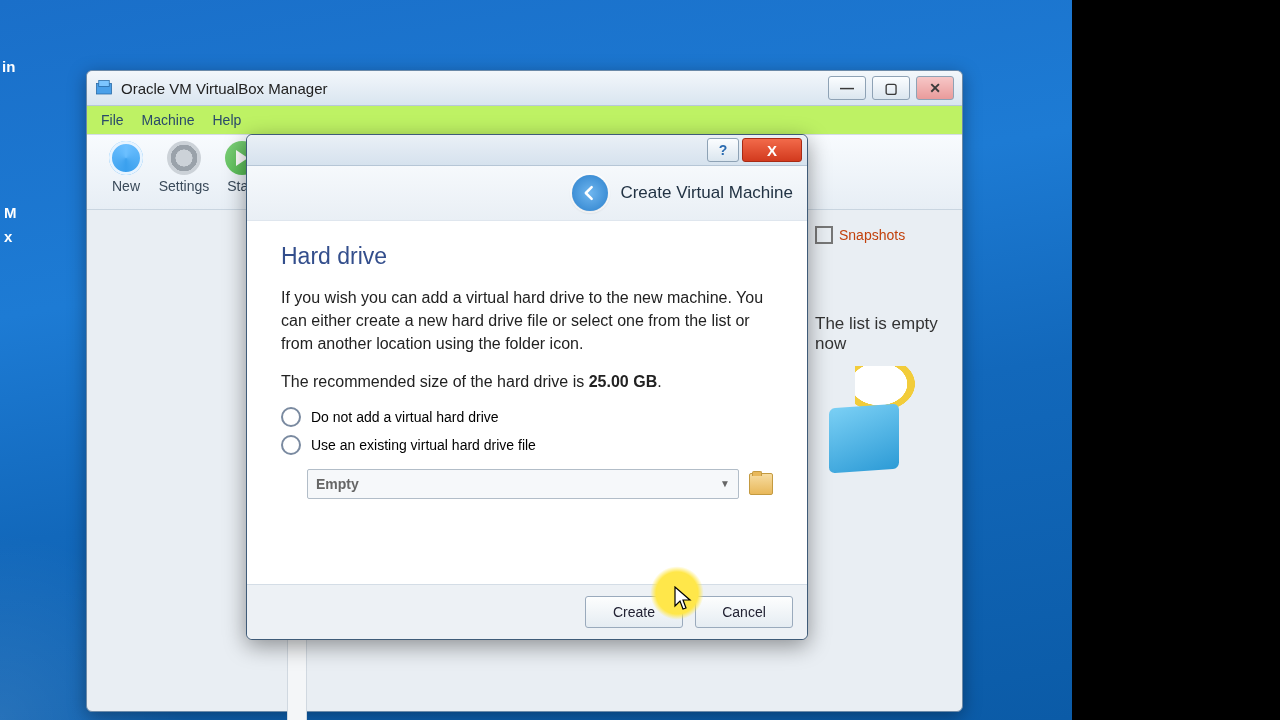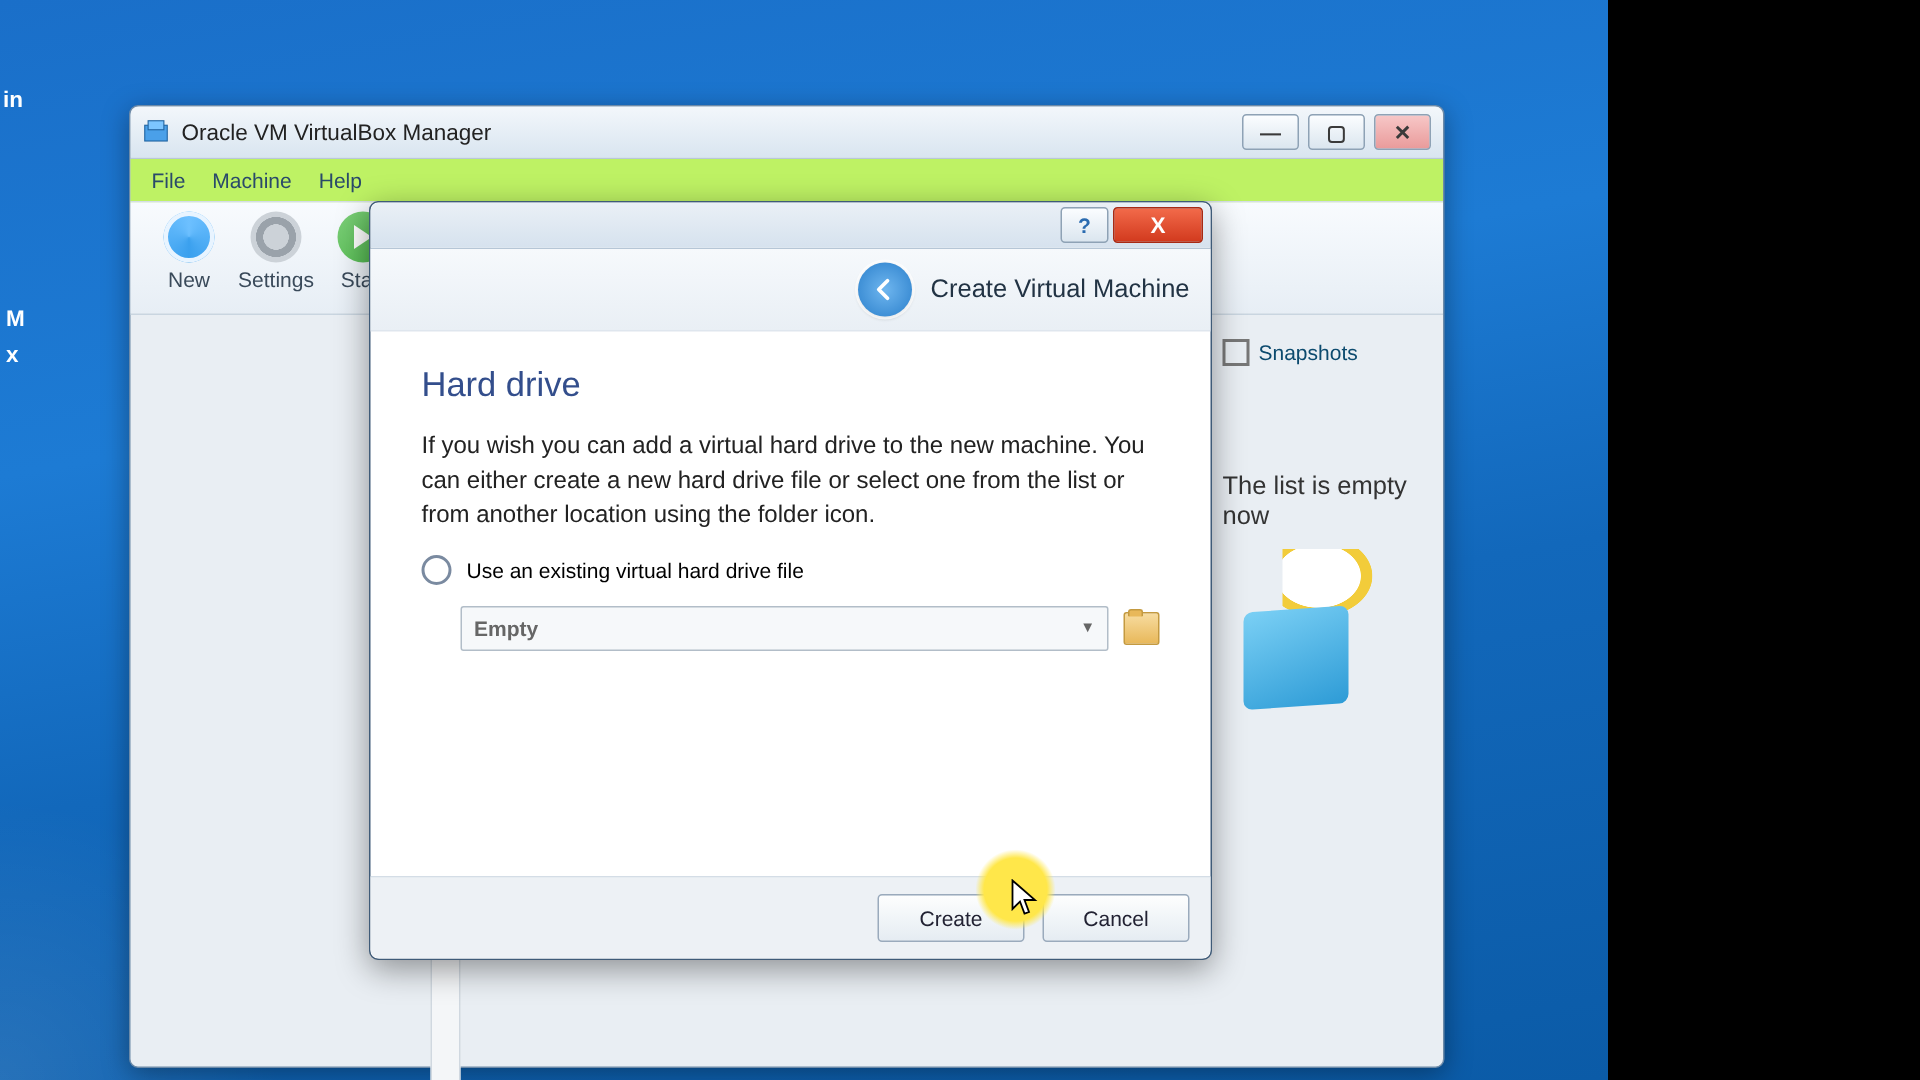--- a/index.html
+++ b/index.html
@@ -30,21 +30,21 @@
     background:#bef264;border-bottom:1px solid #d4dde6;color:#2a4a6a;}
   .toolbar{height:68px;display:flex;align-items:flex-start;padding:6px 10px 0 10px;
     border-bottom:1px solid #c9d5e0;background:linear-gradient(#f8fbfe,#e7eef5);}
   .tbtn{width:58px;text-align:center;color:#3a4a5a;display:flex;flex-direction:column;align-items:center;gap:3px;}
   .tbtn .ico{width:34px;height:34px;border-radius:50%;}
   .ico-new{background:conic-gradient(#6dc0ff,#3aa0ee,#6dc0ff);box-shadow:inset 0 0 0 3px #e8f4ff;}
   .ico-set{background:radial-gradient(circle,#ccd2d8 35%,#9aa2aa 36% 55%,#ccd2d8 56%);}
   .ico-start{background:linear-gradient(135deg,#7ed07a,#4db74a);position:relative;}
   .ico-start::after{content:"";position:absolute;left:11px;top:9px;border-left:12px solid #fff;border-top:8px solid transparent;border-bottom:8px solid transparent;}
   .right-pane{position:absolute;right:12px;top:155px;width:135px;}
-  .snap{display:flex;align-items:center;gap:6px;color:#0c4a6e;}
+  .snap{display:flex;align-items:center;gap:6px;color:#c2410c;}
   .snap .sqico{width:14px;height:14px;border:2px solid #777;}
   .empty-hint{margin-top:70px;color:#333;font-size:17px;}
   .illus{margin-top:12px;width:120px;height:120px;position:relative;}
   .illus .cube{position:absolute;left:14px;top:40px;width:70px;height:65px;
     background:linear-gradient(160deg,#7bd0f5,#2d9bd6);border-radius:6px;transform:skewY(-4deg);}
   .illus .bird{position:absolute;left:40px;top:0;width:60px;height:45px;
     background:radial-gradient(ellipse at 40% 40%,#fff 0 55%,#f2cc3a 56% 70%,transparent 71%);}
   .listgutter{position:absolute;left:200px;top:500px;width:18px;height:175px;
     background:#f4f6f8;border:1px solid #d0d8e0;}
 
@@ -167,21 +167,28 @@
     <div class="back-ico">
       <svg width="20" height="20" viewBox="0 0 24 24">
           <path d="M14 5l-7 7 7 7" stroke="#fff" stroke-width="3" fill="none" stroke-linecap="round" stroke-linejoin="round"></path>
         </svg>
     </div>
     <div class="wiz-h-title">Create Virtual Machine</div>
   </div>
   <div class="wiz-body">
     <div class="section-title">Hard drive</div>
     <p class="para">If you wish you can add a virtual hard drive to the new machine. You can either create a new hard drive file or select one from the list or from another location using the folder icon.</p>
+    <p class="para">
+      <span>The recommended size of the hard drive is </span><span class="rec">25.00 GB</span><span>.</span>
+    </p>
     <div class="radios">
+      <div class="radio-row">
+        <div class="rb"></div>
+        <span>Do not add a virtual hard drive</span>
+      </div>
       <div class="radio-row">
         <div class="rb"></div>
         <span>Use an existing virtual hard drive file</span>
       </div>
     </div>
     <div class="filechooser">
       <div class="combo">
         <span>Empty</span>
         <span class="chev">▼</span>
       </div>

